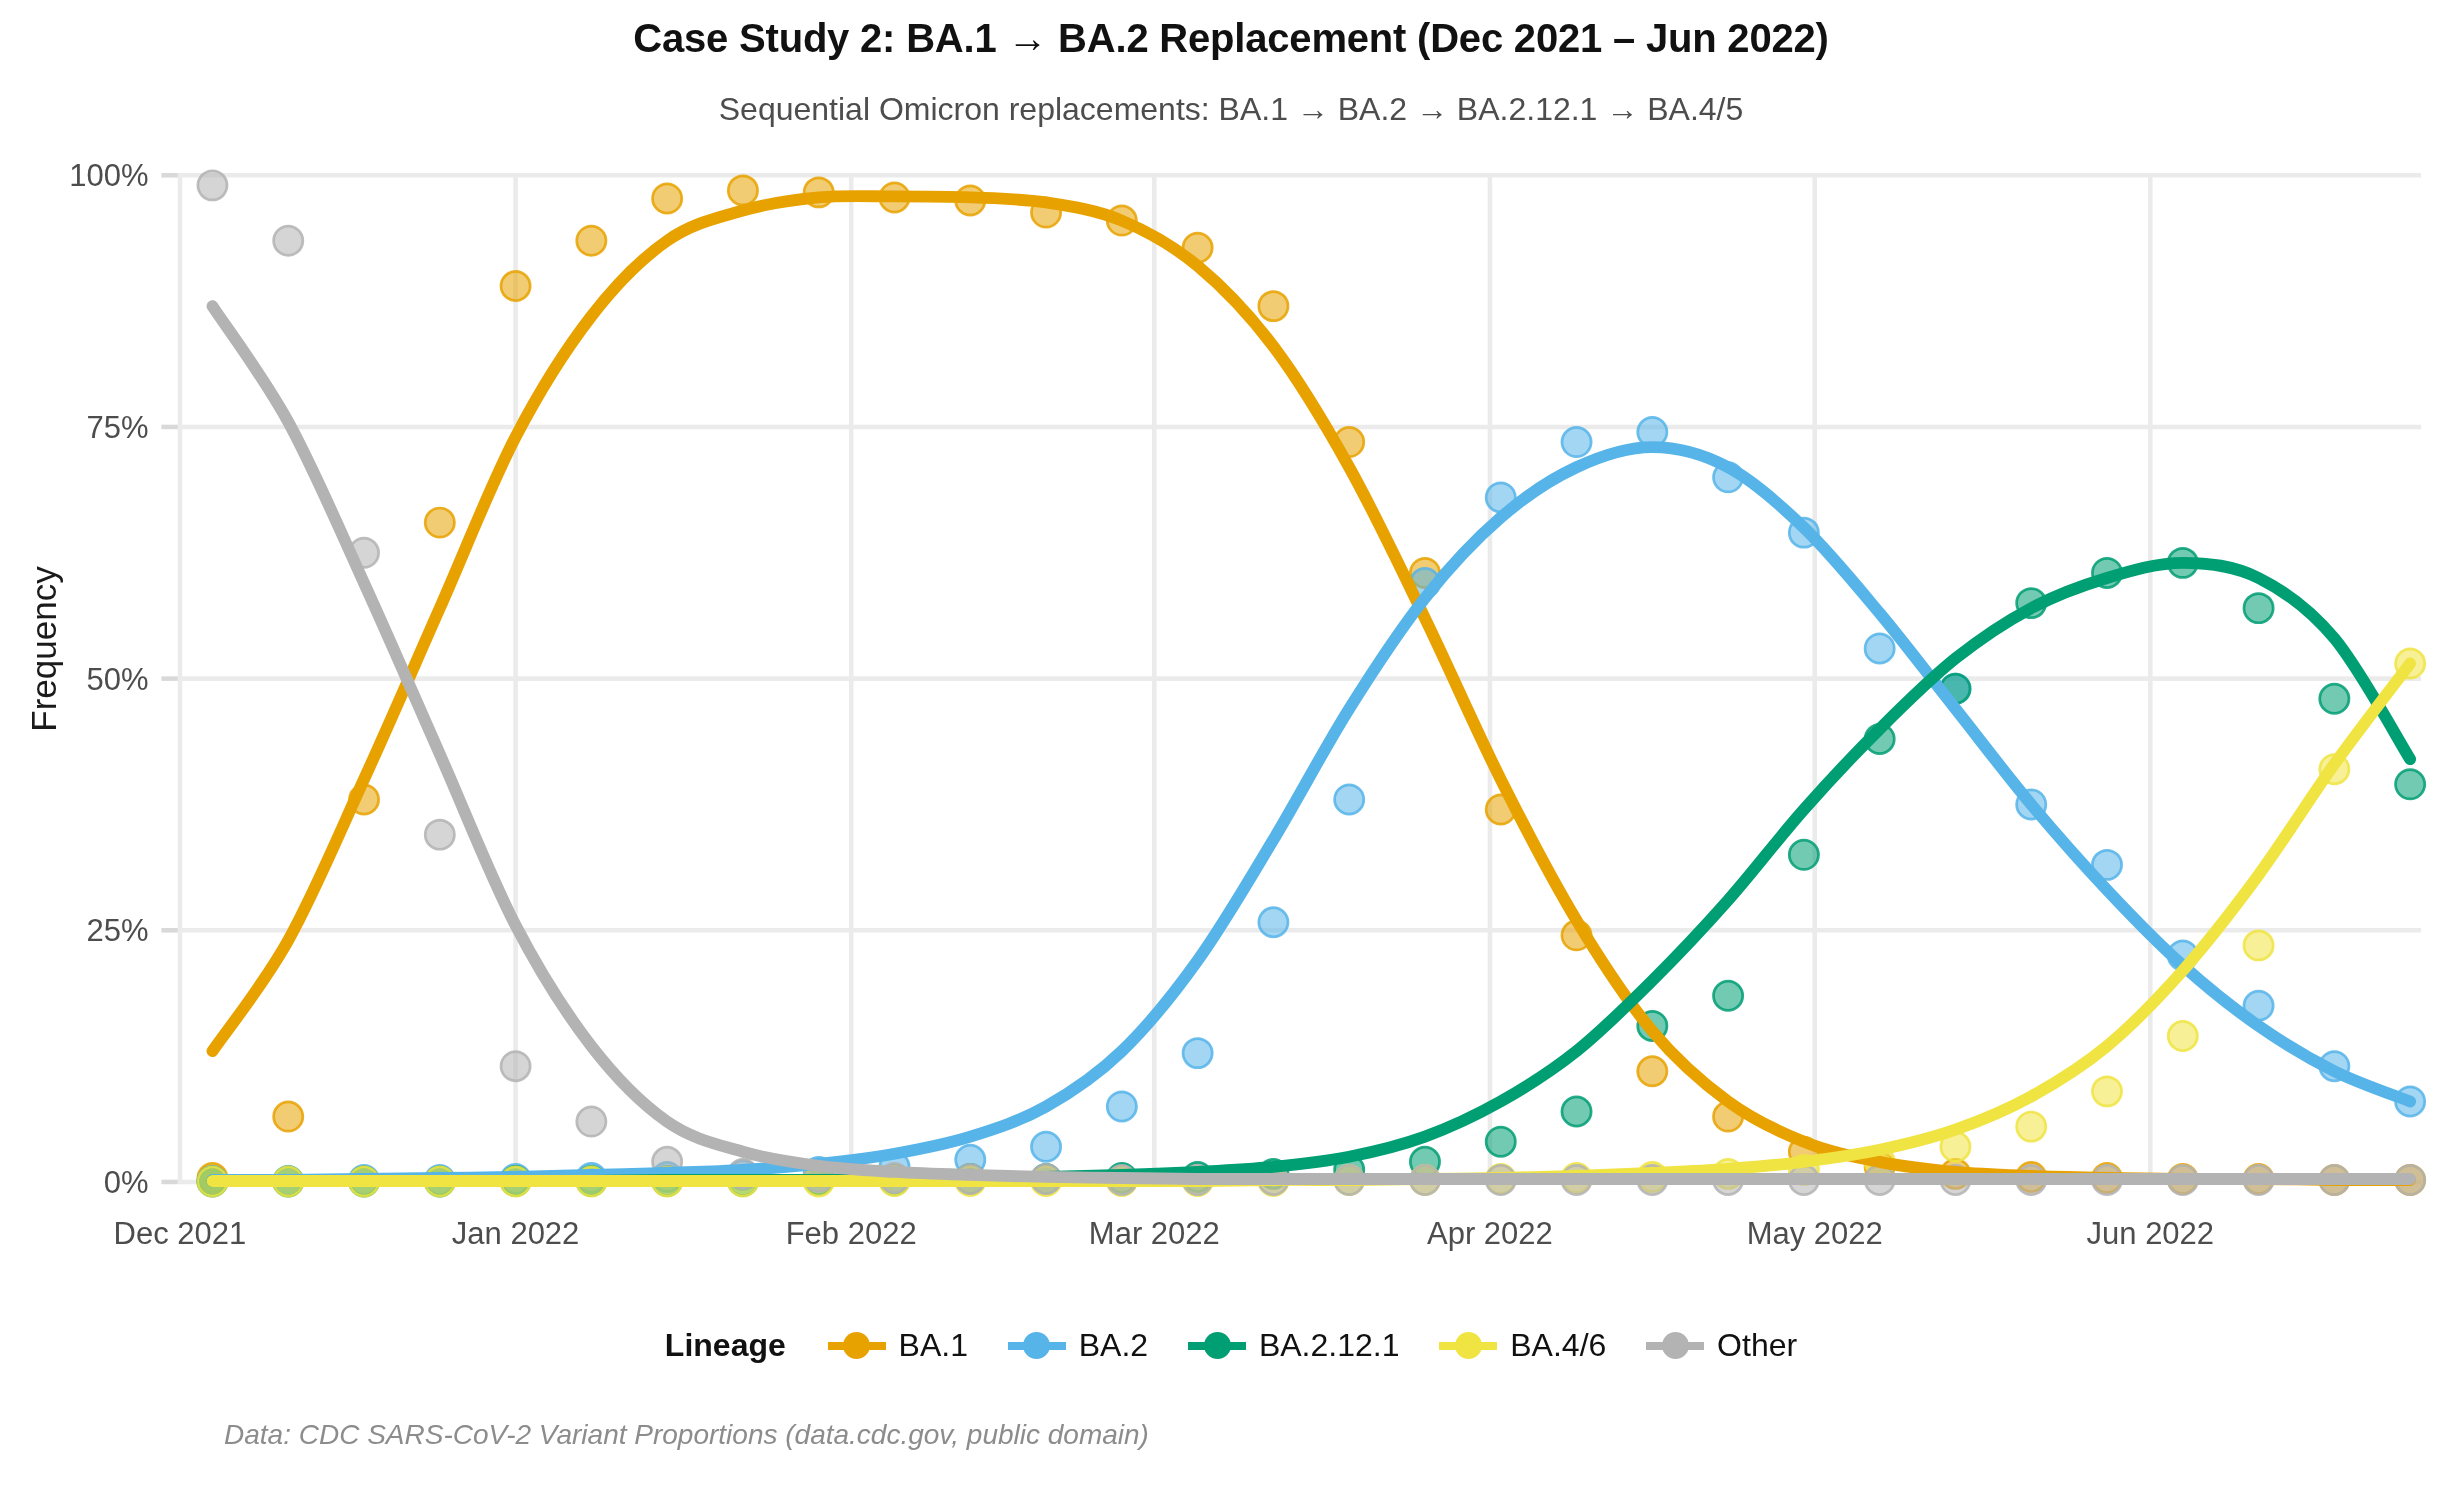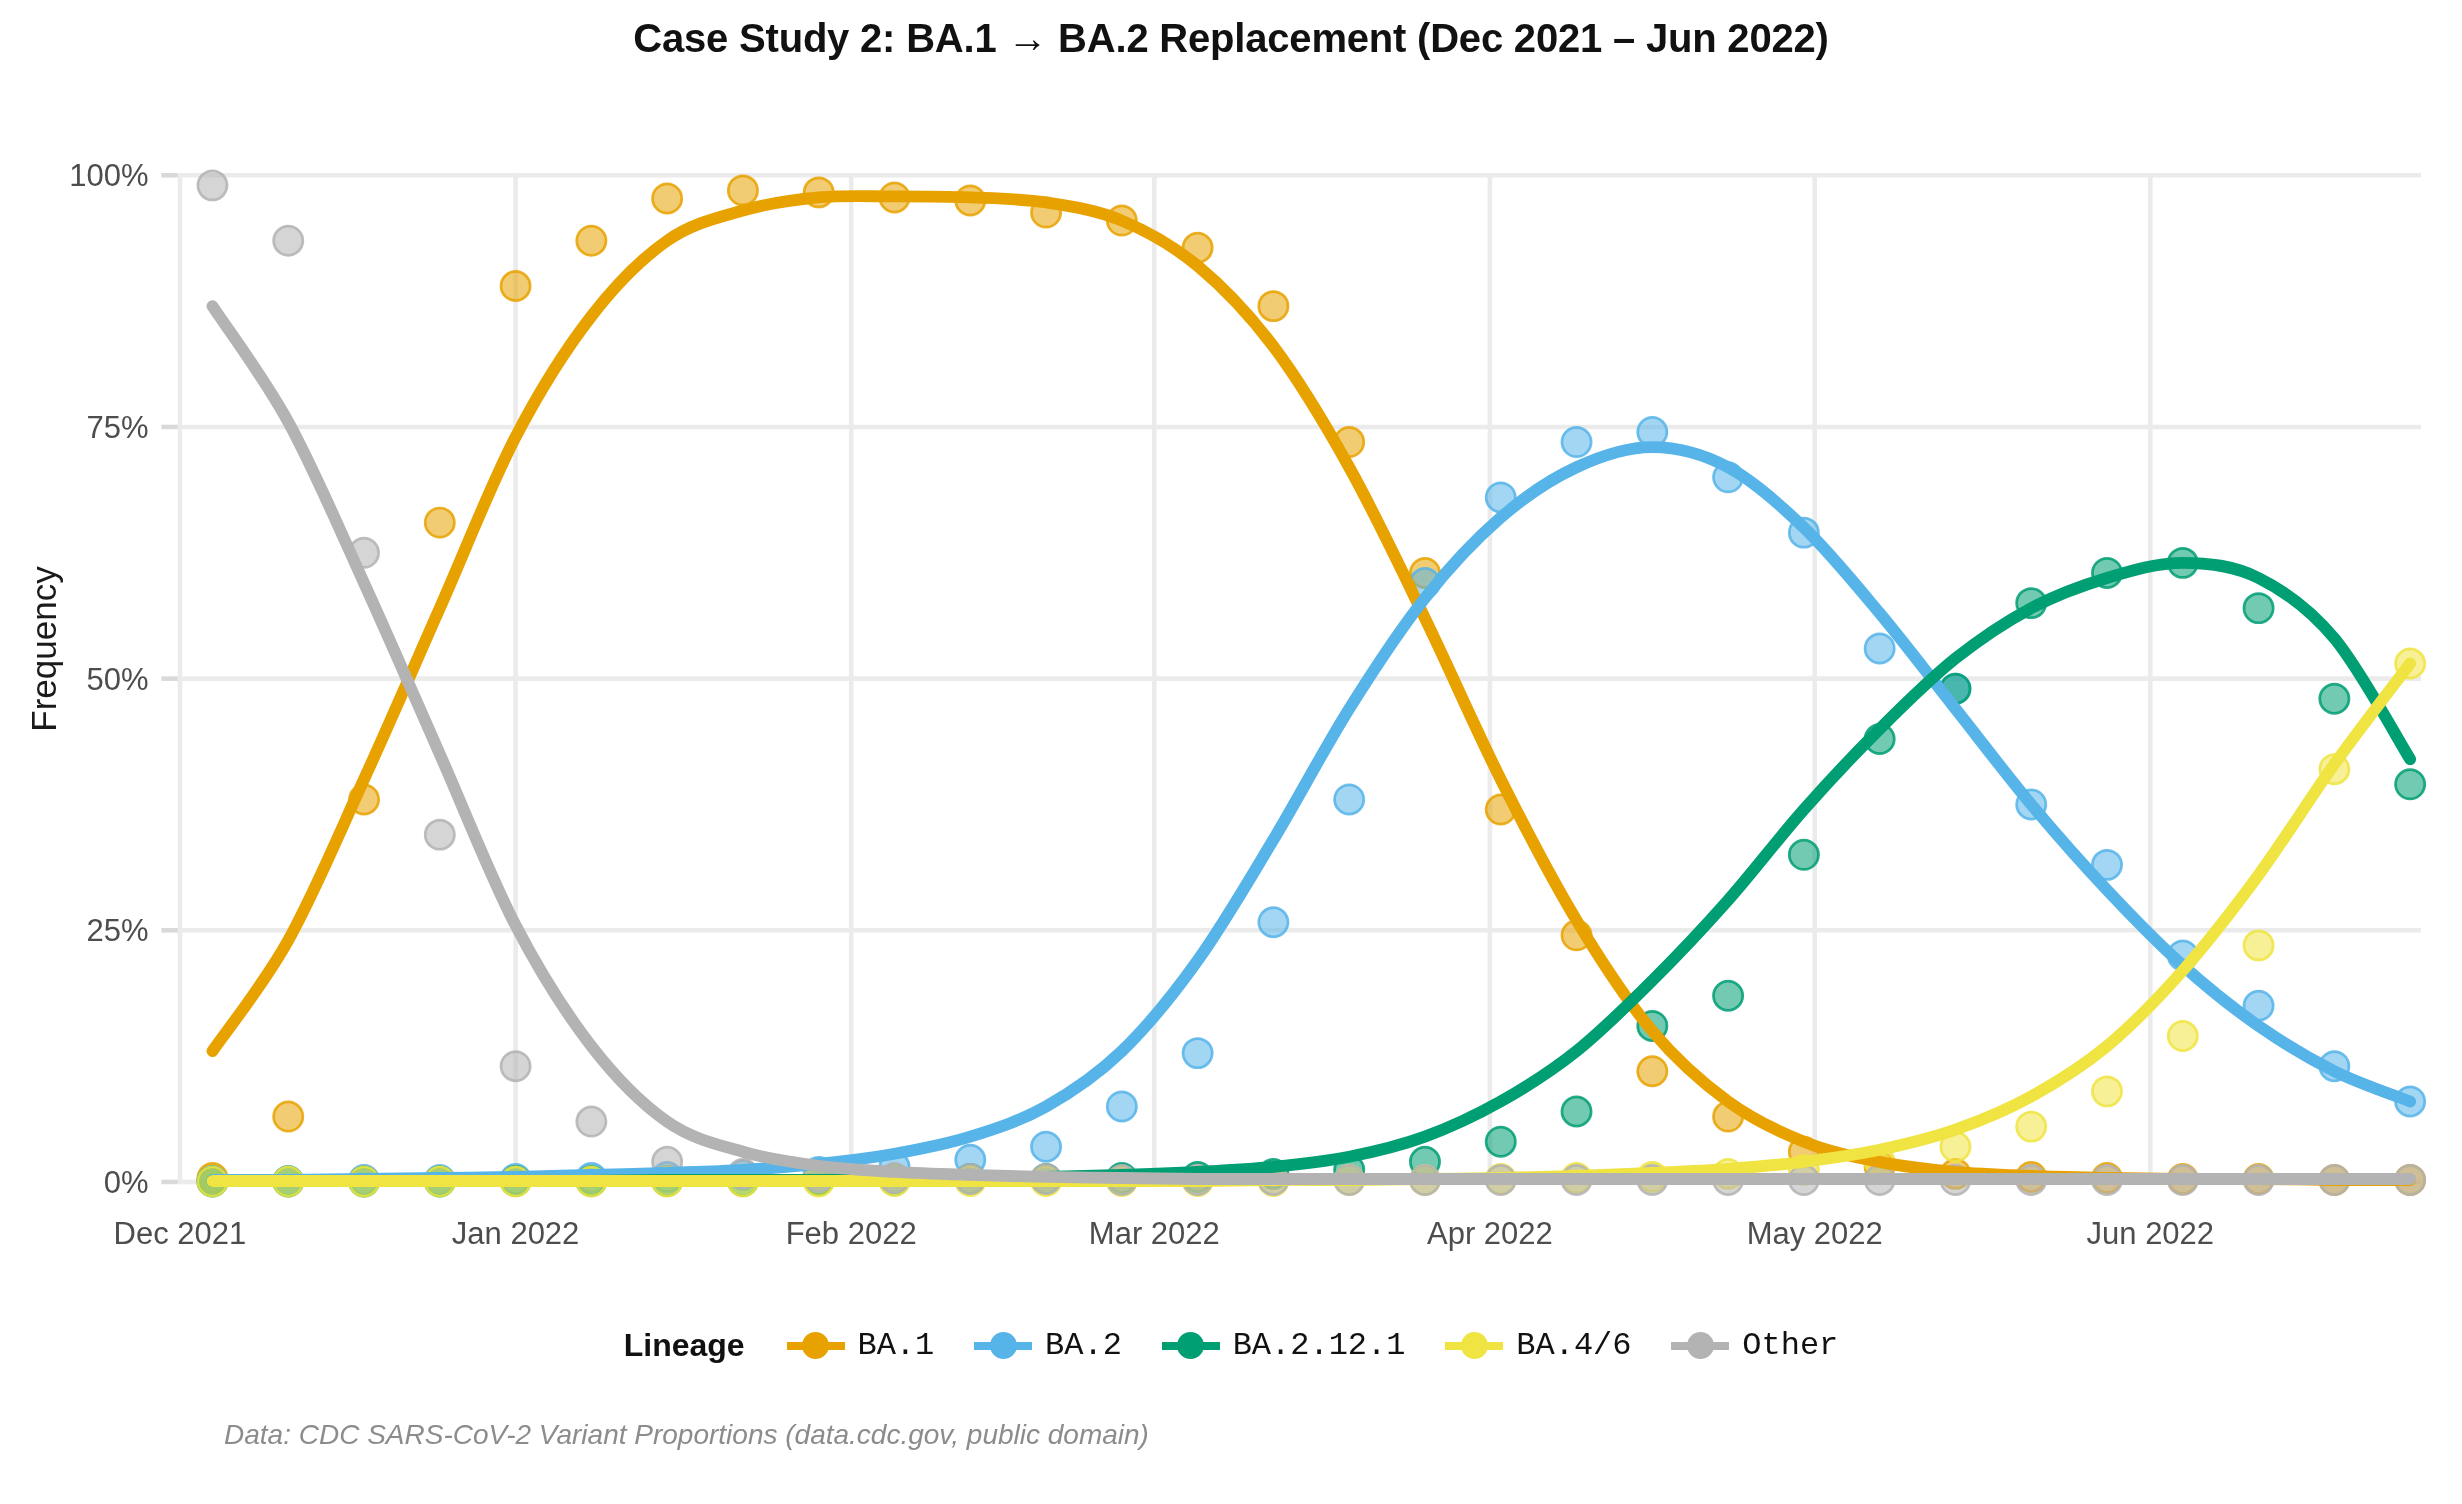--- a/index.html
+++ b/index.html
@@ -112,20 +112,21 @@
   svg { display: block; }
   text { font-family: "Liberation Sans", sans-serif; }
   .tick-label { font-size: 34px; fill: #4d4d4d; }
 </style>
 </head>
 <body>
 
 <div id="figure">
 
   <div class="title">Case Study 2: BA.1 → BA.2 Replacement (Dec 2021 – Jun 2022)</div>
+  <div class="subtitle">Sequential Omicron replacements: BA.1 → BA.2 → BA.2.12.1 → BA.4/5</div>
 
   <div class="ylabel">Frequency</div>
 
   <svg id="plot" width="2462" height="1277" viewBox="0 0 2700 1400" style="position:absolute; left:0; top:0;">
     <g id="gridlines">
         <line x1="195" x2="2655" y1="1296" y2="1296" stroke="#ebebeb" stroke-width="5"></line>
         <line x1="195" x2="2655" y1="1020" y2="1020" stroke="#ebebeb" stroke-width="5"></line>
         <line x1="195" x2="2655" y1="744" y2="744" stroke="#ebebeb" stroke-width="5"></line>
         <line x1="195" x2="2655" y1="468" y2="468" stroke="#ebebeb" stroke-width="5"></line>
         <line x1="195" x2="2655" y1="192" y2="192" stroke="#ebebeb" stroke-width="5"></line>
@@ -322,21 +323,21 @@
         <path d="M233.0,1152.5 C246.8,1132.2 288.4,1080.7 316.1,1031.0 C343.8,981.4 371.5,915.1 399.2,854.4 C426.9,793.7 454.6,729.3 482.3,666.7 C510.0,604.2 537.7,532.4 565.4,479.0 C593.1,425.7 620.8,382.4 648.5,346.6 C676.2,310.7 703.9,283.1 731.6,263.8 C759.3,244.4 787.0,238.6 814.7,230.6 C842.5,222.7 870.2,218.9 897.9,216.3 C925.6,213.7 953.3,215.2 981.0,215.2 C1008.7,215.2 1036.4,215.2 1064.1,216.3 C1091.8,217.4 1119.5,217.6 1147.2,221.8 C1174.9,226.0 1202.6,230.1 1230.3,241.7 C1258.0,253.3 1285.7,268.4 1313.4,291.4 C1341.1,314.4 1368.8,342.9 1396.5,379.7 C1424.2,416.5 1451.9,462.5 1479.6,512.2 C1507.3,561.8 1535.0,620.7 1562.7,677.8 C1590.4,734.8 1618.1,799.2 1645.8,854.4 C1673.5,909.6 1701.2,963.0 1728.9,1009.0 C1756.6,1055.0 1784.3,1097.3 1812.0,1130.4 C1839.7,1163.5 1867.5,1187.4 1895.2,1207.7 C1922.9,1227.9 1950.6,1240.8 1978.3,1251.8 C2006.0,1262.9 2033.7,1268.4 2061.4,1273.9 C2089.1,1279.4 2116.8,1282.4 2144.5,1285.0 C2172.2,1287.5 2199.9,1288.3 2227.6,1289.4 C2255.3,1290.5 2283.0,1291.0 2310.7,1291.6 C2338.4,1292.1 2366.1,1292.5 2393.8,1292.7 C2421.5,1292.9 2449.2,1292.5 2476.9,1292.7 C2504.6,1292.9 2532.3,1293.6 2560.0,1293.8 C2587.7,1294.0 2629.3,1293.8 2643.1,1293.8" fill="none" stroke="#E8A200" stroke-width="13" stroke-linecap="round" stroke-linejoin="round"></path>
         <path d="M233.0,1293.8 C246.8,1293.8 288.4,1294.0 316.1,1293.8 C343.8,1293.6 371.5,1293.1 399.2,1292.7 C426.9,1292.3 454.6,1292.0 482.3,1291.6 C510.0,1291.2 537.7,1291.0 565.4,1290.5 C593.1,1289.9 620.8,1289.0 648.5,1288.3 C676.2,1287.5 703.9,1287.0 731.6,1286.1 C759.3,1285.1 787.0,1284.4 814.7,1282.8 C842.5,1281.1 870.2,1279.1 897.9,1276.1 C925.6,1273.2 953.3,1270.1 981.0,1265.1 C1008.7,1260.1 1036.4,1255.0 1064.1,1246.3 C1091.8,1237.7 1119.5,1228.8 1147.2,1213.2 C1174.9,1197.6 1202.6,1179.2 1230.3,1152.5 C1258.0,1125.8 1285.7,1091.8 1313.4,1053.1 C1341.1,1014.5 1368.8,966.6 1396.5,920.6 C1424.2,874.6 1451.9,821.3 1479.6,777.1 C1507.3,733.0 1535.0,690.6 1562.7,655.7 C1590.4,620.7 1618.1,591.3 1645.8,567.4 C1673.5,543.4 1701.2,525.0 1728.9,512.2 C1756.6,499.3 1784.3,490.1 1812.0,490.1 C1839.7,490.1 1867.5,497.4 1895.2,512.2 C1922.9,526.9 1950.6,551.7 1978.3,578.4 C2006.0,605.1 2033.7,639.1 2061.4,672.2 C2089.1,705.4 2116.8,742.2 2144.5,777.1 C2172.2,812.1 2199.9,848.9 2227.6,882.0 C2255.3,915.1 2283.0,946.4 2310.7,975.8 C2338.4,1005.3 2366.1,1033.8 2393.8,1058.6 C2421.5,1083.5 2449.2,1105.6 2476.9,1124.9 C2504.6,1144.2 2532.3,1160.8 2560.0,1174.6 C2587.7,1188.4 2629.3,1202.2 2643.1,1207.7" fill="none" stroke="#56B4E9" stroke-width="13" stroke-linecap="round" stroke-linejoin="round"></path>
         <path d="M233.0,1294.9 C246.8,1294.9 288.4,1294.9 316.1,1294.9 C343.8,1294.9 371.5,1294.9 399.2,1294.9 C426.9,1294.9 454.6,1294.9 482.3,1294.9 C510.0,1294.9 537.7,1294.9 565.4,1294.9 C593.1,1294.9 620.8,1295.1 648.5,1294.9 C676.2,1294.7 703.9,1294.0 731.6,1293.8 C759.3,1293.6 787.0,1293.8 814.7,1293.8 C842.5,1293.8 870.2,1294.0 897.9,1293.8 C925.6,1293.6 953.3,1293.1 981.0,1292.7 C1008.7,1292.3 1036.4,1292.0 1064.1,1291.6 C1091.8,1291.2 1119.5,1291.0 1147.2,1290.5 C1174.9,1289.9 1202.6,1289.2 1230.3,1288.3 C1258.0,1287.4 1285.7,1286.4 1313.4,1285.0 C1341.1,1283.5 1368.8,1282.2 1396.5,1279.4 C1424.2,1276.7 1451.9,1273.9 1479.6,1268.4 C1507.3,1262.9 1535.0,1256.4 1562.7,1246.3 C1590.4,1236.2 1618.1,1223.3 1645.8,1207.7 C1673.5,1192.0 1701.2,1174.6 1728.9,1152.5 C1756.6,1130.4 1784.3,1102.8 1812.0,1075.2 C1839.7,1047.6 1867.5,1018.2 1895.2,986.9 C1922.9,955.6 1950.6,918.8 1978.3,887.5 C2006.0,856.2 2033.7,826.8 2061.4,799.2 C2089.1,771.6 2116.8,744.0 2144.5,721.9 C2172.2,699.8 2199.9,681.4 2227.6,666.7 C2255.3,652.0 2283.0,641.9 2310.7,633.6 C2338.4,625.3 2366.1,617.0 2393.8,617.0 C2421.5,617.0 2449.2,619.8 2476.9,633.6 C2504.6,647.4 2532.3,666.7 2560.0,699.8 C2587.7,733.0 2629.3,810.2 2643.1,832.3" fill="none" stroke="#009E73" stroke-width="13" stroke-linecap="round" stroke-linejoin="round"></path>
         <path d="M233.0,1294.9 C246.8,1294.9 288.4,1294.9 316.1,1294.9 C343.8,1294.9 371.5,1294.9 399.2,1294.9 C426.9,1294.9 454.6,1294.9 482.3,1294.9 C510.0,1294.9 537.7,1294.9 565.4,1294.9 C593.1,1294.9 620.8,1294.9 648.5,1294.9 C676.2,1294.9 703.9,1294.9 731.6,1294.9 C759.3,1294.9 787.0,1294.9 814.7,1294.9 C842.5,1294.9 870.2,1294.9 897.9,1294.9 C925.6,1294.9 953.3,1294.9 981.0,1294.9 C1008.7,1294.9 1036.4,1294.9 1064.1,1294.9 C1091.8,1294.9 1119.5,1294.9 1147.2,1294.9 C1174.9,1294.9 1202.6,1294.9 1230.3,1294.9 C1258.0,1294.9 1285.7,1295.1 1313.4,1294.9 C1341.1,1294.7 1368.8,1294.0 1396.5,1293.8 C1424.2,1293.6 1451.9,1294.0 1479.6,1293.8 C1507.3,1293.6 1535.0,1293.1 1562.7,1292.7 C1590.4,1292.3 1618.1,1292.1 1645.8,1291.6 C1673.5,1291.0 1701.2,1290.3 1728.9,1289.4 C1756.6,1288.5 1784.3,1287.4 1812.0,1286.1 C1839.7,1284.8 1867.5,1283.7 1895.2,1281.6 C1922.9,1279.6 1950.6,1277.4 1978.3,1273.9 C2006.0,1270.4 2033.7,1266.6 2061.4,1260.7 C2089.1,1254.8 2116.8,1248.3 2144.5,1238.6 C2172.2,1228.8 2199.9,1217.4 2227.6,1202.2 C2255.3,1186.9 2283.0,1170.0 2310.7,1147.0 C2338.4,1124.0 2366.1,1095.4 2393.8,1064.2 C2421.5,1032.9 2449.2,997.0 2476.9,959.3 C2504.6,921.6 2532.3,876.5 2560.0,837.8 C2587.7,799.2 2629.3,745.8 2643.1,727.4" fill="none" stroke="#F0E442" stroke-width="13" stroke-linecap="round" stroke-linejoin="round"></path>
         <path d="M233.0,335.5 C246.8,356.7 288.4,411.9 316.1,462.5 C343.8,513.1 371.5,578.4 399.2,639.1 C426.9,699.8 454.6,764.2 482.3,826.8 C510.0,889.4 537.7,961.1 565.4,1014.5 C593.1,1067.8 620.8,1111.1 648.5,1147.0 C676.2,1182.8 703.9,1210.4 731.6,1229.8 C759.3,1249.1 787.0,1254.8 814.7,1262.9 C842.5,1271.0 870.2,1274.7 897.9,1278.3 C925.6,1282.0 953.3,1283.3 981.0,1285.0 C1008.7,1286.6 1036.4,1287.4 1064.1,1288.3 C1091.8,1289.2 1119.5,1289.9 1147.2,1290.5 C1174.9,1291.0 1202.6,1291.2 1230.3,1291.6 C1258.0,1292.0 1285.7,1292.5 1313.4,1292.7 C1341.1,1292.9 1368.8,1292.7 1396.5,1292.7 C1424.2,1292.7 1451.9,1292.7 1479.6,1292.7 C1507.3,1292.7 1535.0,1292.7 1562.7,1292.7 C1590.4,1292.7 1618.1,1292.7 1645.8,1292.7 C1673.5,1292.7 1701.2,1292.7 1728.9,1292.7 C1756.6,1292.7 1784.3,1292.7 1812.0,1292.7 C1839.7,1292.7 1867.5,1292.7 1895.2,1292.7 C1922.9,1292.7 1950.6,1292.7 1978.3,1292.7 C2006.0,1292.7 2033.7,1292.7 2061.4,1292.7 C2089.1,1292.7 2116.8,1292.7 2144.5,1292.7 C2172.2,1292.7 2199.9,1292.7 2227.6,1292.7 C2255.3,1292.7 2283.0,1292.7 2310.7,1292.7 C2338.4,1292.7 2366.1,1292.7 2393.8,1292.7 C2421.5,1292.7 2449.2,1292.7 2476.9,1292.7 C2504.6,1292.7 2532.3,1292.7 2560.0,1292.7 C2587.7,1292.7 2629.3,1292.7 2643.1,1292.7" fill="none" stroke="#B3B3B3" stroke-width="13" stroke-linecap="round" stroke-linejoin="round"></path>
       </g>
   </svg>
 
   <div class="legend">
     <span class="legend-title">Lineage</span>
-    <div id="legend-items" style="display:flex; align-items:center;font-family:Liberation Mono, monospace;">
+    <div id="legend-items" style="display:flex; align-items:center;">
         <div class="legend-item">
           <span class="legend-key">
             <span class="legend-line" style="background: rgb(232, 162, 0);"></span>
             <span class="legend-dot" style="background: rgb(232, 162, 0);"></span>
           </span>
           <span class="legend-label">BA.1</span>
         </div>
         <div class="legend-item">
           <span class="legend-key">
             <span class="legend-line" style="background: rgb(86, 180, 233);"></span>

